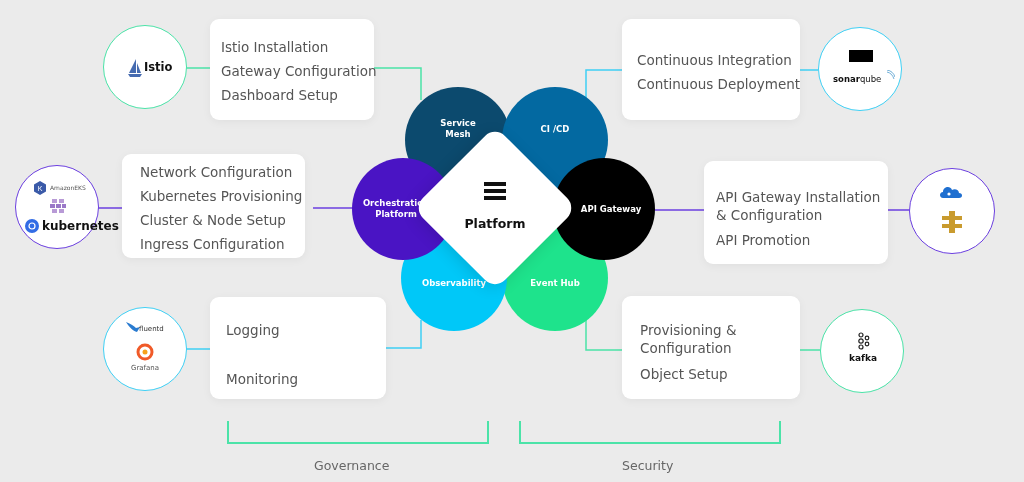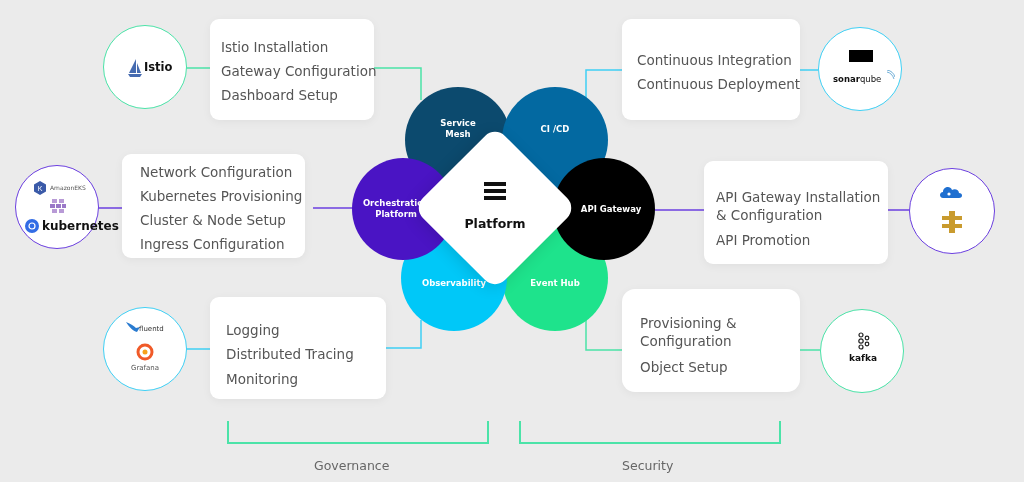--- a/index.html
+++ b/index.html
@@ -104,21 +104,20 @@
   <span class="logo-text" style="left:35px;top:17px;font-size:7px;font-weight:normal;color:#333;">fluentd</span>
   <svg width="18" height="18" style="position:absolute;left:32px;top:35px;">
     <circle cx="9" cy="9" r="7" fill="none" stroke="#f05a28" stroke-width="3"></circle>
     <circle cx="9" cy="9" r="2.5" fill="#f6a21c"></circle>
   </svg>
   <span class="logo-text" style="left:27px;top:56px;font-size:7px;font-weight:normal;color:#555;">Grafana</span>
 </div>
 
 <div class="card" style="left:210px;top:297px;width:176px;height:102px;">
   <span class="line" style="left:16px;top:25px;">Logging</span>
-  <span class="line" style="left:16px;top:49px;">Distributed Tracing</span>
   <span class="line" style="left:16px;top:74px;">Monitoring</span>
 </div>
 
 <div class="card" style="left:622px;top:19px;width:178px;height:101px;">
   <span class="line" style="left:15px;top:33px;">Continuous Integration</span>
   <span class="line" style="left:15px;top:57px;">Continuous Deployment</span>
 </div>
 
 <div class="logo-circle" style="left:818px;top:27px;width:84px;height:84px;border:1.5px solid #3fd0f5;">
   <div style="position:absolute;left:30px;top:22px;width:24px;height:12px;background:#000;"></div>
@@ -142,21 +141,21 @@
     <path d="M4,13 C0,13 0,7 4,7 C4,2 11,0 13,5 C16,3 20,5 20,8 C24,8 24,13 20,13 Z" fill="#1f6fd0"></path>
     <circle cx="10" cy="9" r="1.6" fill="#fff"></circle>
   </svg>
   <svg width="20" height="22" style="position:absolute;left:32px;top:42px;">
     <rect x="7" y="0" width="6" height="22" fill="#c99b2e"></rect>
     <rect x="0" y="5" width="20" height="4" fill="#c99b2e"></rect>
     <rect x="0" y="13" width="20" height="4" fill="#c99b2e"></rect>
   </svg>
 </div>
 
-<div class="card" style="left:622px;top:289px;width:178px;height:103px;border-radius:13px;">
+<div class="card" style="left:622px;top:296px;width:178px;height:103px;">
   <span class="line" style="left:18px;top:26px;">Provisioning &amp;</span>
   <span class="line" style="left:18px;top:44px;">Configuration</span>
   <span class="line" style="left:18px;top:70px;">Object Setup</span>
 </div>
 
 <div class="logo-circle" style="left:820px;top:309px;width:84px;height:84px;border:1.5px solid #4be3a8;">
   <svg width="14" height="18" style="position:absolute;left:35px;top:22px;">
     <circle cx="5" cy="3" r="2" fill="none" stroke="#222" stroke-width="1.2"></circle>
     <circle cx="5" cy="9" r="2.2" fill="none" stroke="#222" stroke-width="1.2"></circle>
     <circle cx="5" cy="15" r="2" fill="none" stroke="#222" stroke-width="1.2"></circle>

